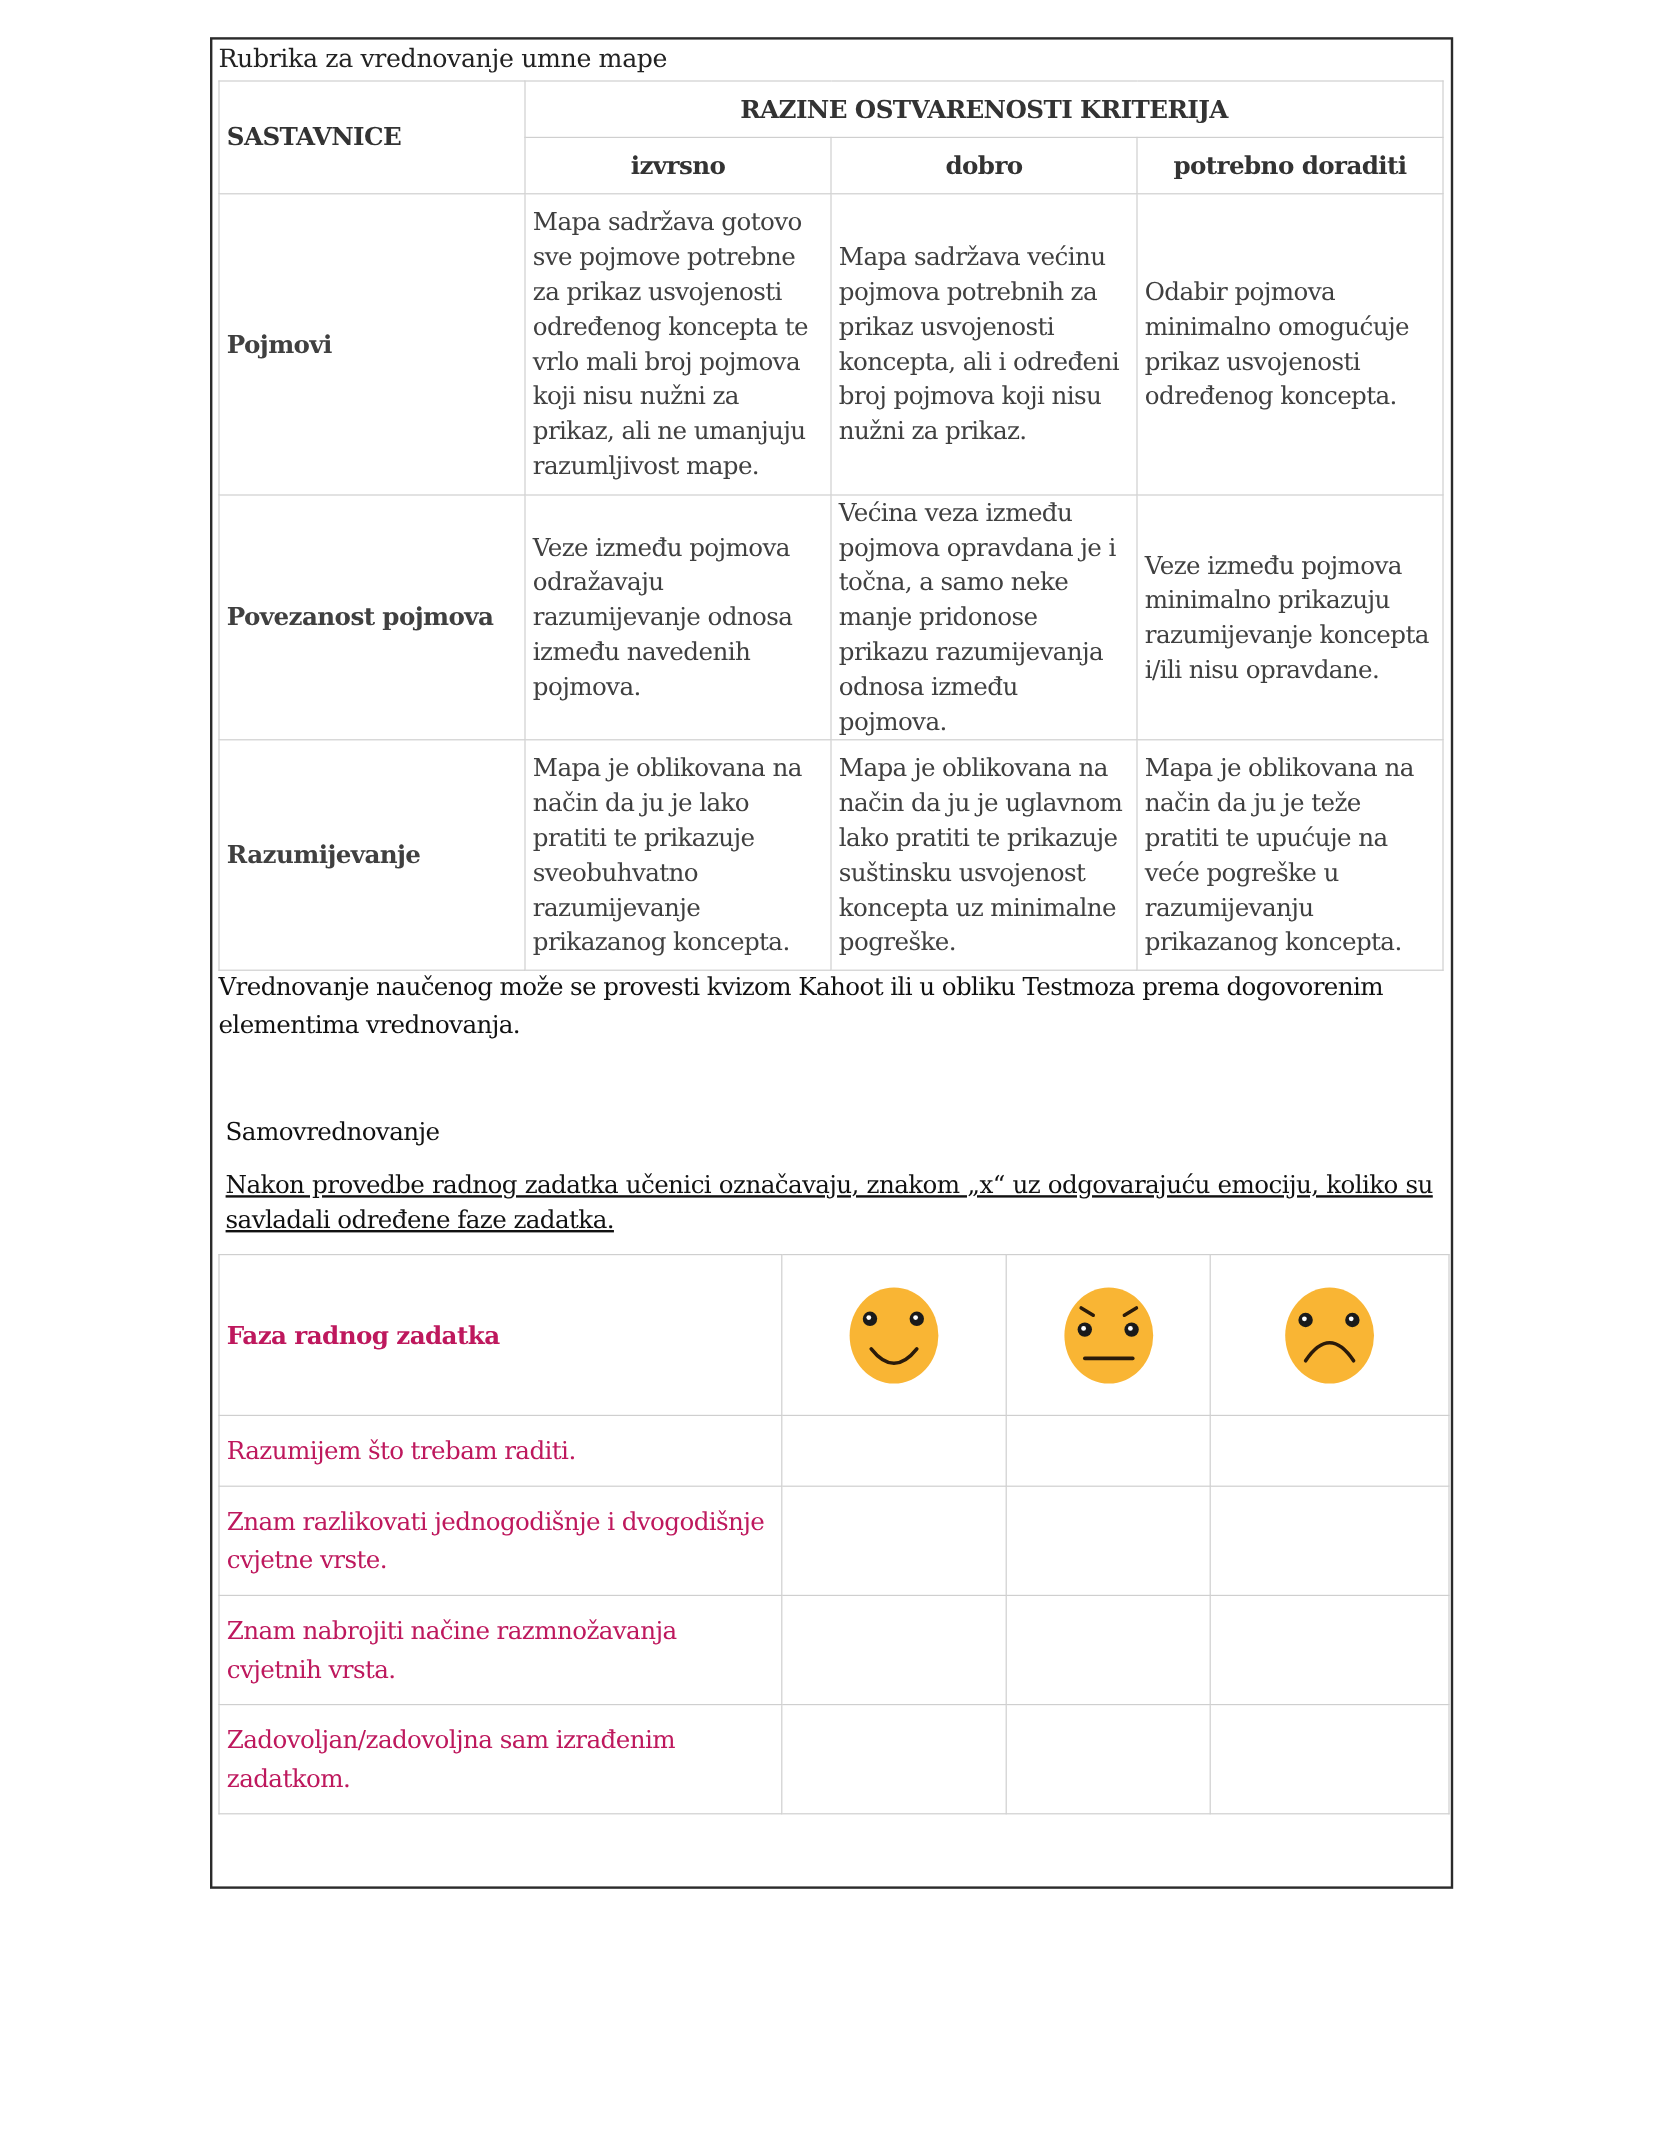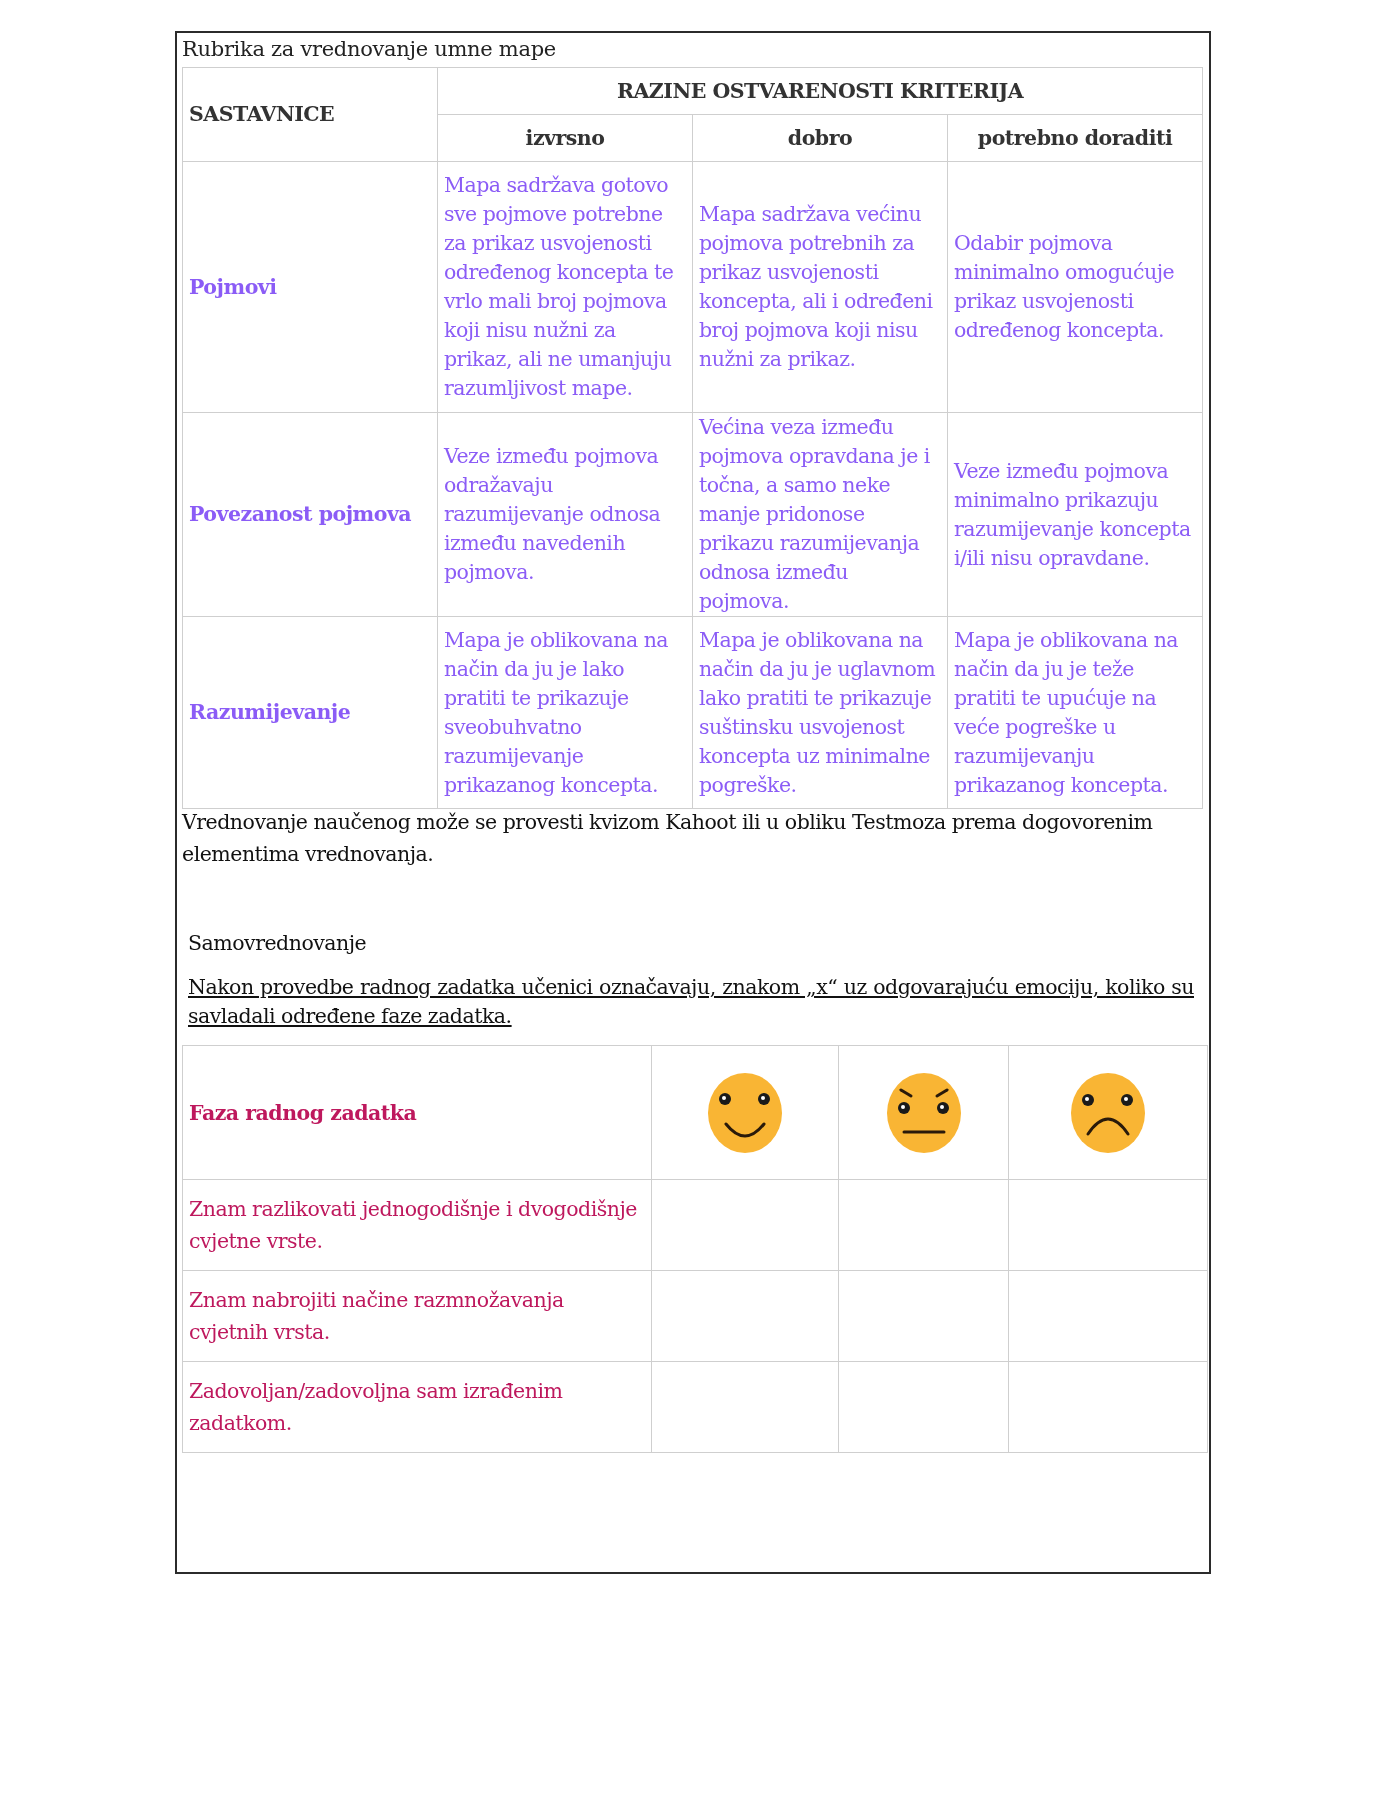--- a/index.html
+++ b/index.html
@@ -5,21 +5,21 @@
   html, body { margin: 0; padding: 0; background: #ffffff; }
   body { width: 1386px; height: 1797px; position: relative; overflow: hidden;
          font-family: "DejaVu Serif", "Liberation Serif", serif; color: #222; }
   .frame { position: absolute; left: 175px; top: 31px; width: 1036px; height: 1543px;
            border: 2px solid #2b2b2b; box-sizing: border-box; }
   .title { position: absolute; left: 182px; top: 34px; font-size: 21px; line-height: 30px; color: #222;
            font-family: "DejaVu Serif", serif; letter-spacing: -0.3px; }
   table { border-collapse: collapse; position: absolute; table-layout: fixed; }
   td, th { border: 1.5px solid #cfcfcf; padding: 0 6px; vertical-align: middle; text-align: left; }
   .rubric { left: 182px; top: 67px; width: 1020px; }
-  .rubric td, .rubric th { font-size: 20.5px; line-height: 29px; color: #8b5cf6; letter-spacing: -0.5px; }
+  .rubric td, .rubric th { font-size: 20.5px; line-height: 29px; color: #404040; letter-spacing: -0.5px; }
   .rubric th { font-weight: bold; color: #333; }
   .rubric .hdr-main { text-align: center; height: 46px; }
   .rubric .hdr-sub { text-align: center; height: 46px; }
   .rubric .comp { font-weight: bold; }
   .rubric .r1 { height: 251px; }
   .rubric .r2 { height: 191px; }
   .rubric .r3 { height: 192px; }
   .para { position: absolute; left: 182px; font-size: 20.5px; line-height: 32px; color: #111; letter-spacing: -0.5px; }
   .p1 { top: 806px; width: 1010px; }
   .p2 { left: 188px; top: 927px; }
@@ -118,20 +118,26 @@
       <svg class="face" viewBox="0 0 78 82">
         <ellipse cx="39" cy="41" rx="37" ry="40" fill="#F9B534"></ellipse>
         <circle cx="19" cy="28" r="6" fill="#1a1a1a"></circle>
             <circle cx="18" cy="27" r="2" fill="#fff"></circle>
         <circle cx="58" cy="28" r="6" fill="#1a1a1a"></circle>
             <circle cx="57" cy="27" r="2" fill="#fff"></circle>
         <path d="M19 62 Q39 32 59 62" stroke="#2a1a0a" stroke-width="3" fill="none" stroke-linecap="round"></path>
       </svg>
     </td>
   </tr>
+  <tr class="h60">
+    <td>Razumijem što trebam raditi.</td>
+    <td></td>
+    <td></td>
+    <td></td>
+  </tr>
   <tr class="h92">
     <td>Znam razlikovati jednogodišnje i dvogodišnje cvjetne vrste.</td>
     <td></td>
     <td></td>
     <td></td>
   </tr>
   <tr class="h92">
     <td>Znam nabrojiti načine razmnožavanja cvjetnih vrsta.</td>
     <td></td>
     <td></td>

